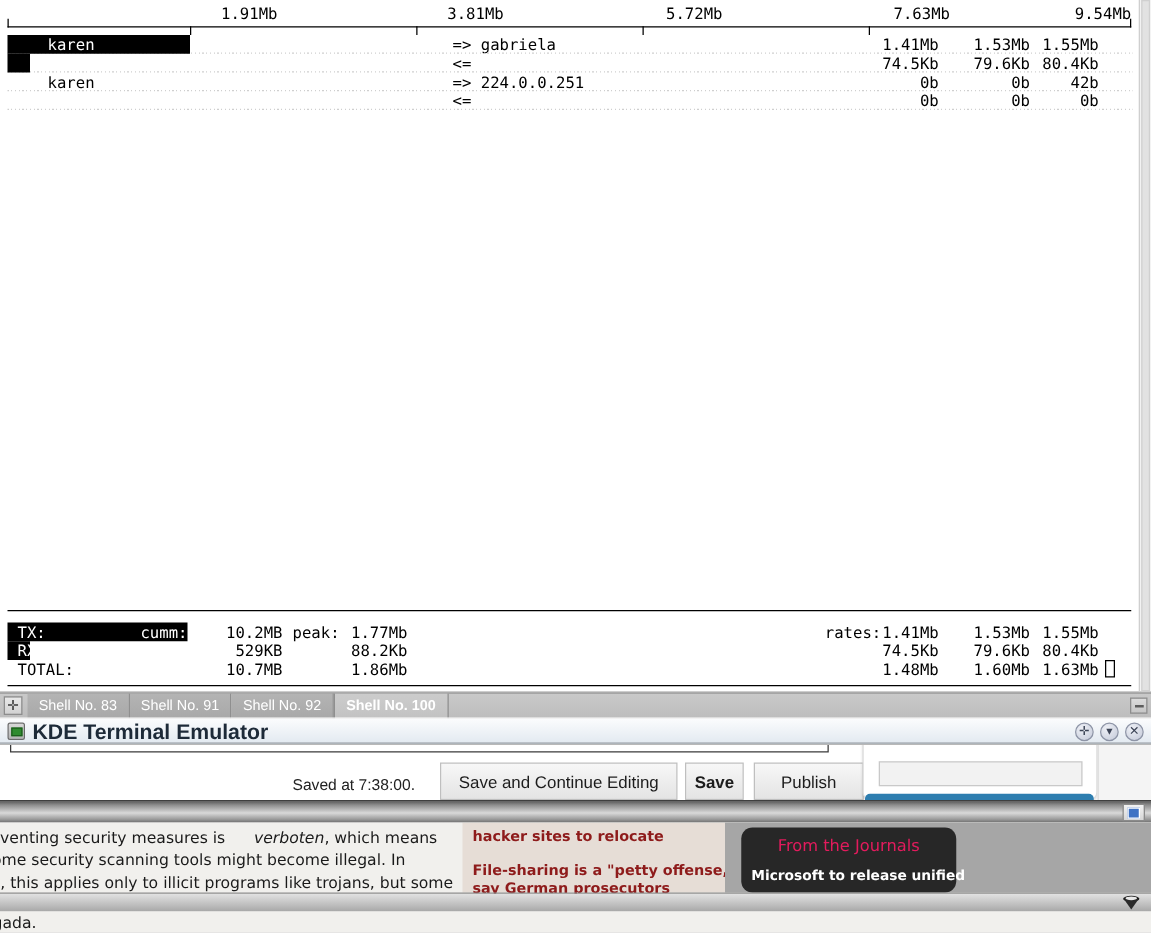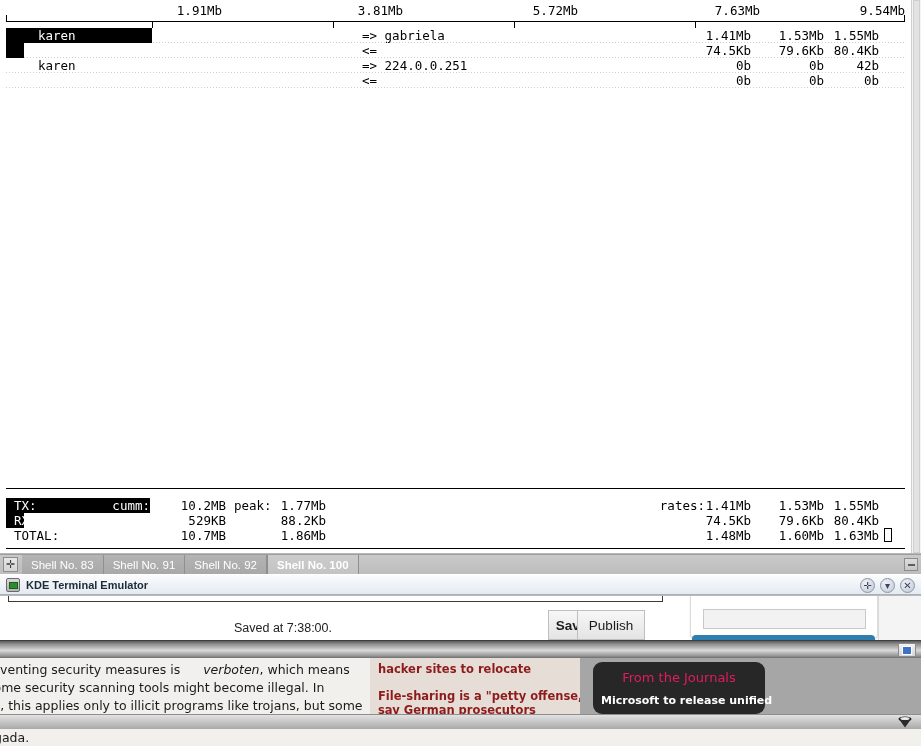--- a/index.html
+++ b/index.html
@@ -138,21 +138,21 @@
   }
   .tb-icon{
     position:absolute;left:6px;top:3px;width:14px;height:14px;
     background:linear-gradient(to bottom,#d8d8d8,#b4b4b4);
     border:1px solid #6a6a6a;border-radius:2px;box-sizing:border-box;
     display:flex;align-items:center;justify-content:center;
   }
   .tb-icon i{display:block;width:9px;height:7px;background:#2f8b2f;border:1px solid #1d5d1d;box-sizing:border-box;}
   .tb-title{
     position:absolute;left:26px;top:0;height:21px;line-height:21px;
-    font-size:11px;font-weight:bold;color:#1d2a38;white-space:nowrap;
+    font-size:17px;font-weight:bold;color:#1d2a38;white-space:nowrap;
   }
   .tb-btns{position:absolute;right:6px;top:3px;display:flex;gap:5px;}
   .tb-btn{
     width:15px;height:15px;border-radius:50%;
     background:radial-gradient(circle at 35% 30%,#eef0f6,#c3c9d8);
     border:1px solid #8d94a6;box-sizing:border-box;
     display:flex;align-items:center;justify-content:center;
     font-family:"DejaVu Sans",sans-serif;font-size:10px;color:#3c4456;line-height:1;
   }
 
@@ -173,21 +173,21 @@
   .wp-btn{
     position:absolute;top:14px;height:30px;
     background:linear-gradient(to bottom,#f7f7f7,#e4e4e4);
     border:1px solid #bfbfbf;box-sizing:border-box;
     font-size:13.5px;color:#1c1c1c;
     display:flex;align-items:center;justify-content:center;
     white-space:nowrap;
   }
   #btn-save-continue{left:352px;width:190px;}
   #btn-save{left:548px;width:47px;font-weight:bold;}
-  #btn-publish{left:577px;width:68px;}
+  #btn-publish{left:603px;width:88px;}
   .wp-right-panel{
     position:absolute;left:690px;top:-46px;width:188px;height:90px;
     background:#fff;border:1px solid #dddddd;border-radius:6px;
     box-shadow:0 1px 2px rgba(0,0,0,.12);box-sizing:border-box;
   }
   .wp-right-input{
     position:absolute;left:12px;top:58px;width:163px;height:20px;
     background:#f2f2f2;border:1px solid #c9c9c9;box-sizing:border-box;
   }
   .wp-blue-btn{
@@ -400,20 +400,21 @@
         <div class="tb-btn">✛</div>
         <div class="tb-btn">▾</div>
         <div class="tb-btn">✕</div>
       </div>
   </div>
 
   <div class="webpage">
     <div class="wp-col">
       <div class="wp-editorbox"></div>
       <div class="wp-savedtext">Saved at 7:38:00.</div>
+      <div class="wp-btn" id="btn-save-continue">Save and Continue Editing</div>
       <div class="wp-btn" id="btn-save">Save</div>
       <div class="wp-btn" id="btn-publish">Publish</div>
     </div>
     <div class="wp-right-panel">
       <div class="wp-right-input"></div>
     </div>
     <div class="wp-blue-btn"></div>
     <div class="wp-rightedge"></div>
   </div>
 

